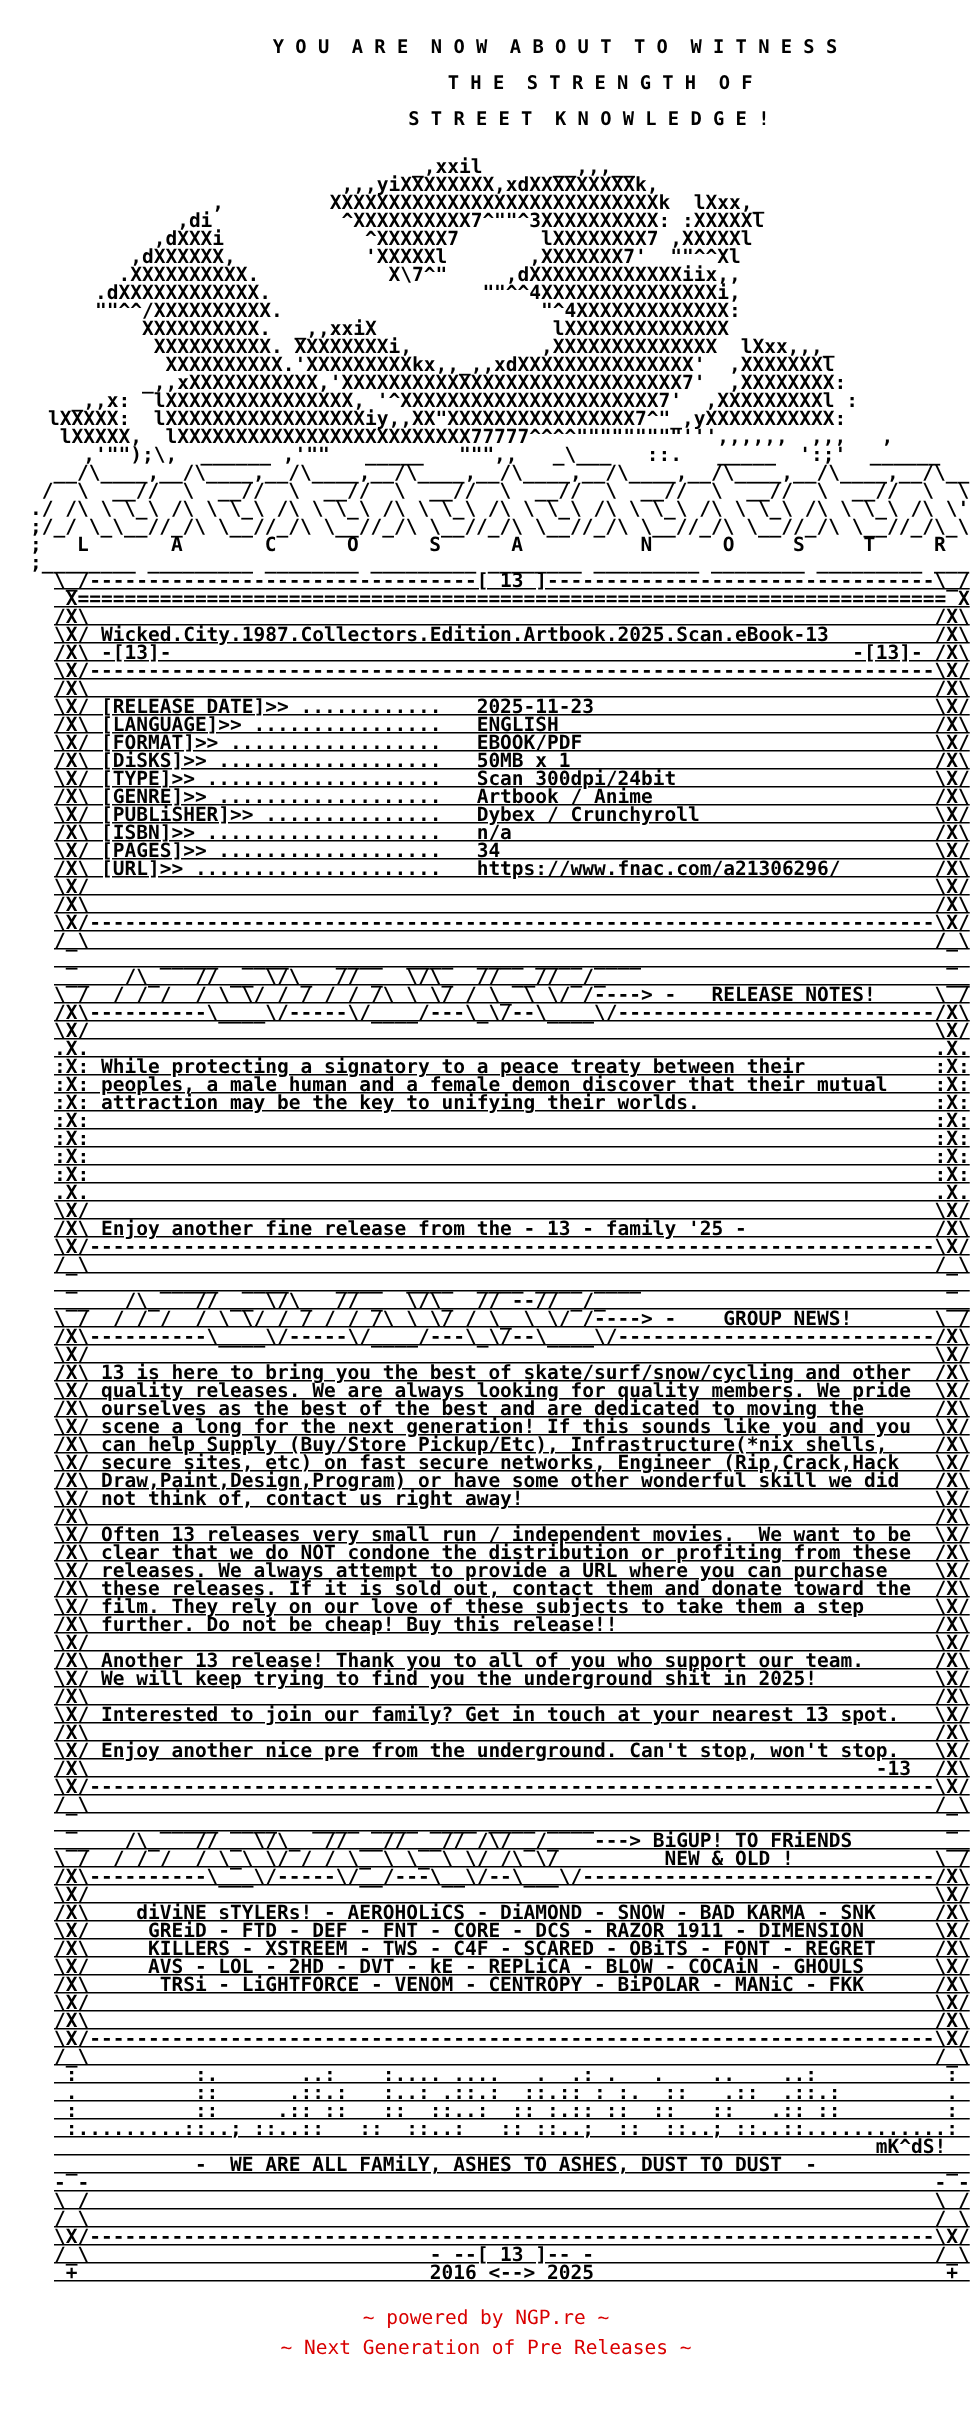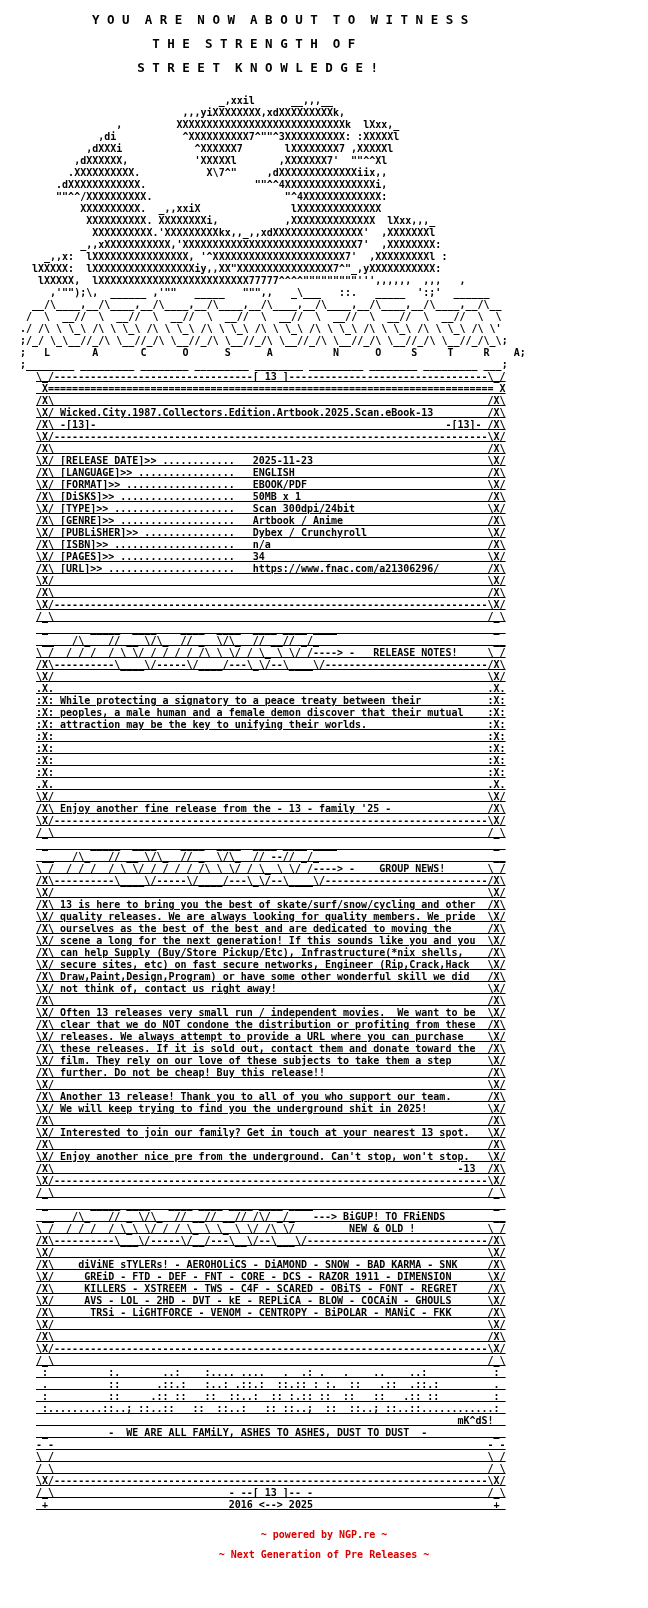--- a/index.html
+++ b/index.html
@@ -3,28 +3,28 @@
 <meta charset="utf-8">
 <style>
   html,body{margin:0;padding:0;}
   body{
     width:648px;height:1608px;overflow:hidden;background:#ffffff;color:#000000;
     font-family:"DejaVu Sans Mono",monospace;
   }
   pre{
     margin:0;padding:0;
     font-family:"DejaVu Sans Mono",monospace;
-    font-size:10px;line-height:12px;font-weight:bold;
+    font-size:13px;line-height:12px;font-weight:bold;
     white-space:pre;
   }
-  .intro{padding-top:8px;margin-left:92px;line-height:24px;font-size:12.5px;}
+  .intro{padding-top:19px;margin-left:92px;line-height:24px;font-size:12.5px;text-align:center;}
   .logo{margin-top:15px;margin-left:32px;}
   .banner{margin-left:20px;}
   .frame{margin-left:36px;text-decoration:underline;}
-  .footer-red{margin-top:14px;text-align:center;font-weight:bold;line-height:20px;}
+  .footer-red{margin-top:14px;text-align:center;font-weight:normal;line-height:20px;}
 </style>
 </head>
 <body>
 
 <pre class="intro">Y O U  A R E  N O W  A B O U T  T O  W I T N E S S
         T H E  S T R E N G T H  O F
       S T R E E T  K N O W L E D G E !</pre>
 
 <pre class="logo">                               _,xxil      __,,,__
                          ,,,yiXXXXXXXX,xdXXXXXXXXXk,

